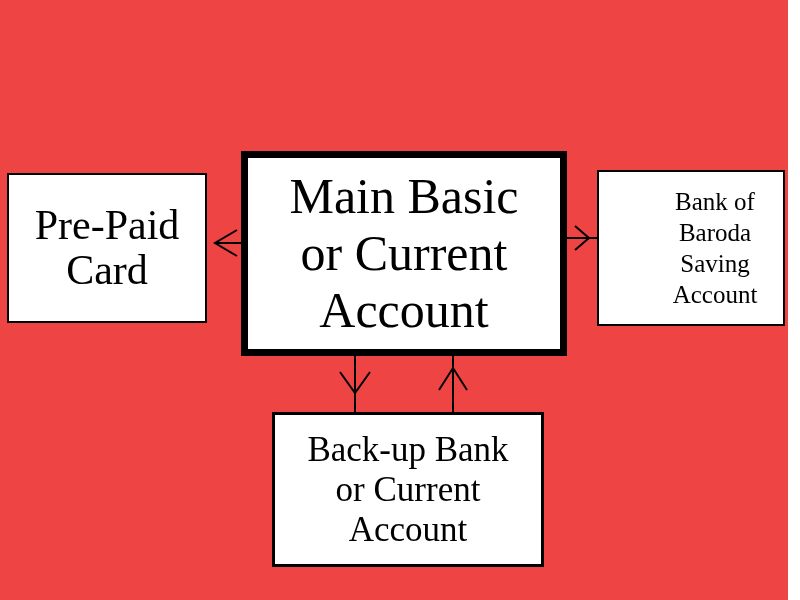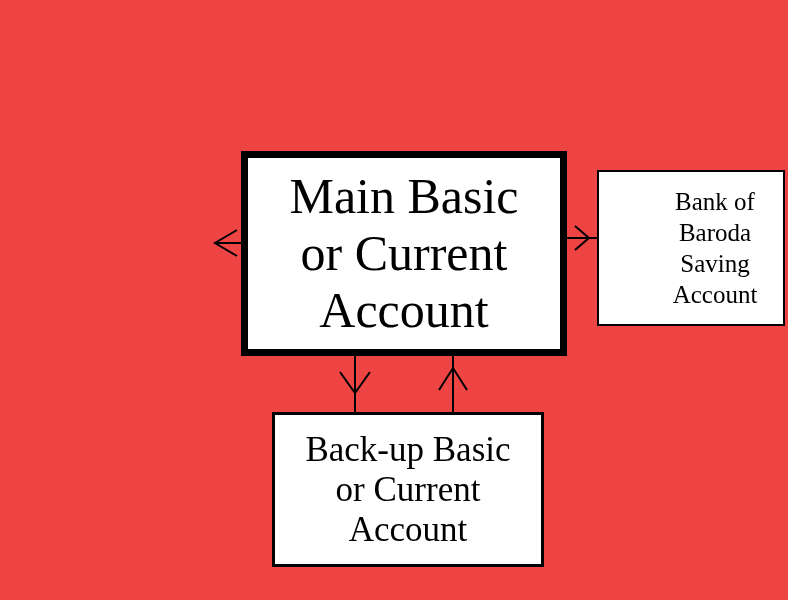--- a/index.html
+++ b/index.html
@@ -117,26 +117,30 @@
       <path d="M 439 390 L 453 368 L 467 390"></path>
     </g>
   </svg>
 
   <div class="box box-main">
     <div class="box-label">Main Basic
 or Current
 Account</div>
   </div>
 
+  <div class="box box-prepaid">
+    <div class="box-label">Pre-Paid
+Card</div>
+  </div>
 
   <div class="box box-baroda">
     <div class="box-label">Bank of Baroda
 Saving
 Account</div>
   </div>
 
   <div class="box box-backup">
-    <div class="box-label">Back-up Basic
+    <div class="box-label">Back-up Bank
 or Current
 Account</div>
   </div>
 
 </div>
 
 </body></html>

